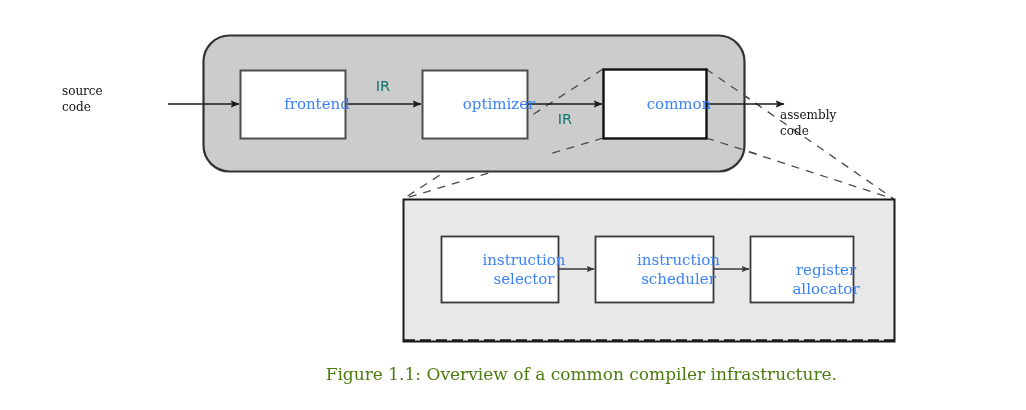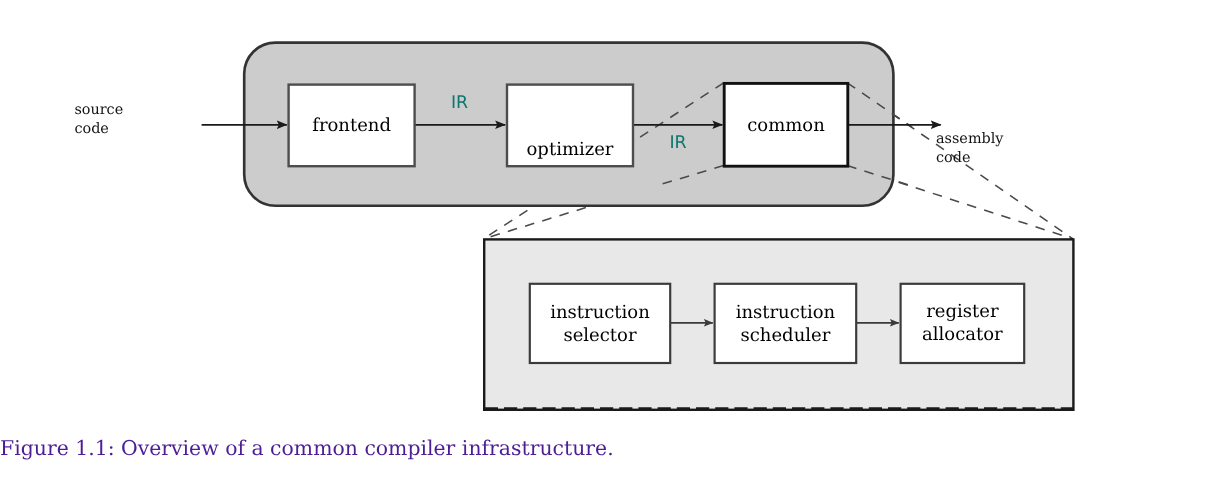--- a/index.html
+++ b/index.html
@@ -29,23 +29,24 @@
   }
   .node-label {
     position: absolute;
     display: flex;
     align-items: center;
     justify-content: center;
     text-align: center;
     font-family: "DejaVu Serif", "Liberation Serif", serif;
     font-size: 15px;
     line-height: 1.25;
-    color: #000000;
+    color: #3b82f6;
     pointer-events: none;
     white-space: pre-line;
+    padding-left: 24px;
   }
   .edge-label {
     position: absolute;
     font-family: "DejaVu Sans", "Liberation Sans", sans-serif;
     font-size: 14.5px;
     color: #0f766e;
     text-align: center;
     pointer-events: none;
   }
   .io-label {
@@ -56,24 +57,24 @@
     color: #111111;
     text-align: left;
     white-space: pre-line;
     pointer-events: none;
   }
   #figure-caption {
     position: absolute;
     left: 0;
     top: 364px;
     width: 837px;
-    text-align: left;
+    text-align: right;
     font-family: "DejaVu Serif", "Liberation Serif", serif;
     font-size: 17px;
-    color: #4c1d95;
+    color: #4d7c0f;
   }
 </style>
 </head>
 <body>
 
 <div id="figure-root">
 
   <svg id="diagram-svg" viewBox="0 0 1026 410">
     <defs>
       <marker id="arrowhead" markerWidth="9" markerHeight="8" refX="8.4" refY="4" orient="auto" markerUnits="userSpaceOnUse">
@@ -130,32 +131,32 @@
   </svg>
 
   <div class="io-label" style="left:62px; top:84px; width:106px;">source
 code</div>
 
   <div class="io-label" style="left:780px; top:84px; width:108px;margin-top:24px;">assembly
 code</div>
 
   <div class="node-label" style="left:240px; top:70px; width:106px; height:69px;">frontend</div>
 
-  <div class="node-label" style="left:422px; top:70px; width:106px; height:69px;margin-top:20px;">optimizer</div>
+  <div class="node-label" style="left:422px; top:70px; width:106px; height:69px;">optimizer</div>
 
   <div class="node-label" style="left:603px; top:69px; width:104px; height:70px;">common</div>
 
   <div class="edge-label" style="left:356px; top:78px; width:54px;">IR</div>
 
   <div class="edge-label" style="left:538px; top:111px; width:54px;">IR</div>
 
   <div class="node-label" style="left:441px; top:236px; width:118px; height:67px;">instruction
 selector</div>
 
   <div class="node-label" style="left:595px; top:236px; width:119px; height:67px;">instruction
 scheduler</div>
 
-  <div class="node-label" style="left:750px; top:235px; width:104px; height:67px;border-radius:27px;">register
+  <div class="node-label" style="left:750px; top:246px; width:104px; height:67px;border-radius:27px;">register
 allocator</div>
 
   <div id="figure-caption">Figure 1.1: Overview of a common compiler infrastructure.</div>
 
 </div>
 
 </body></html>

